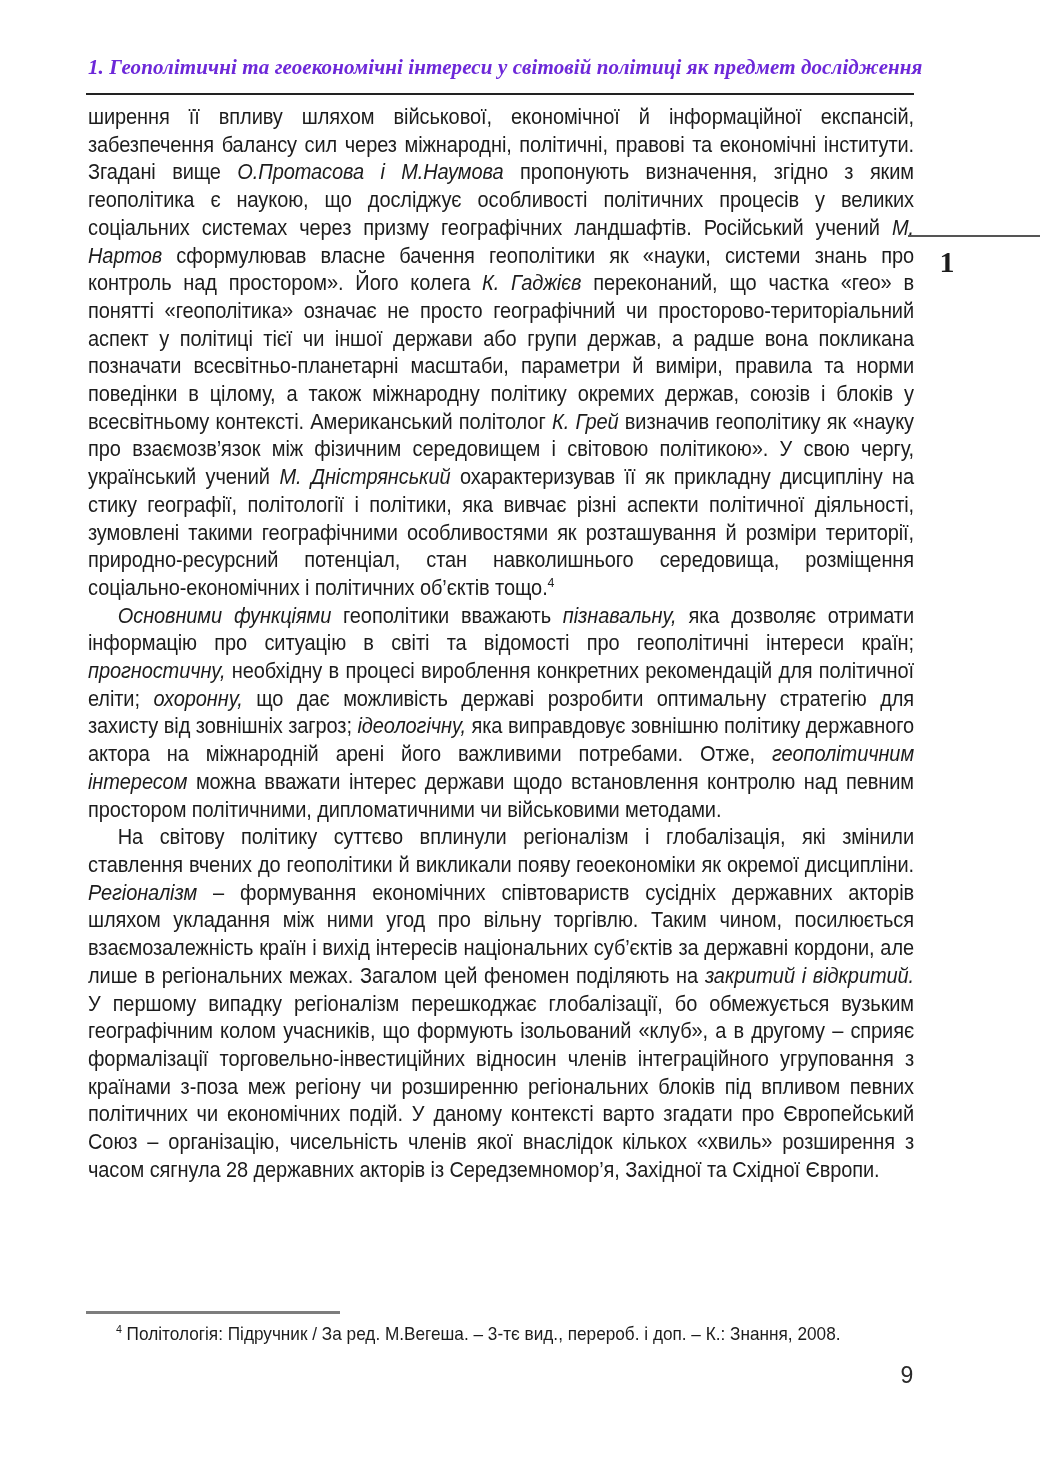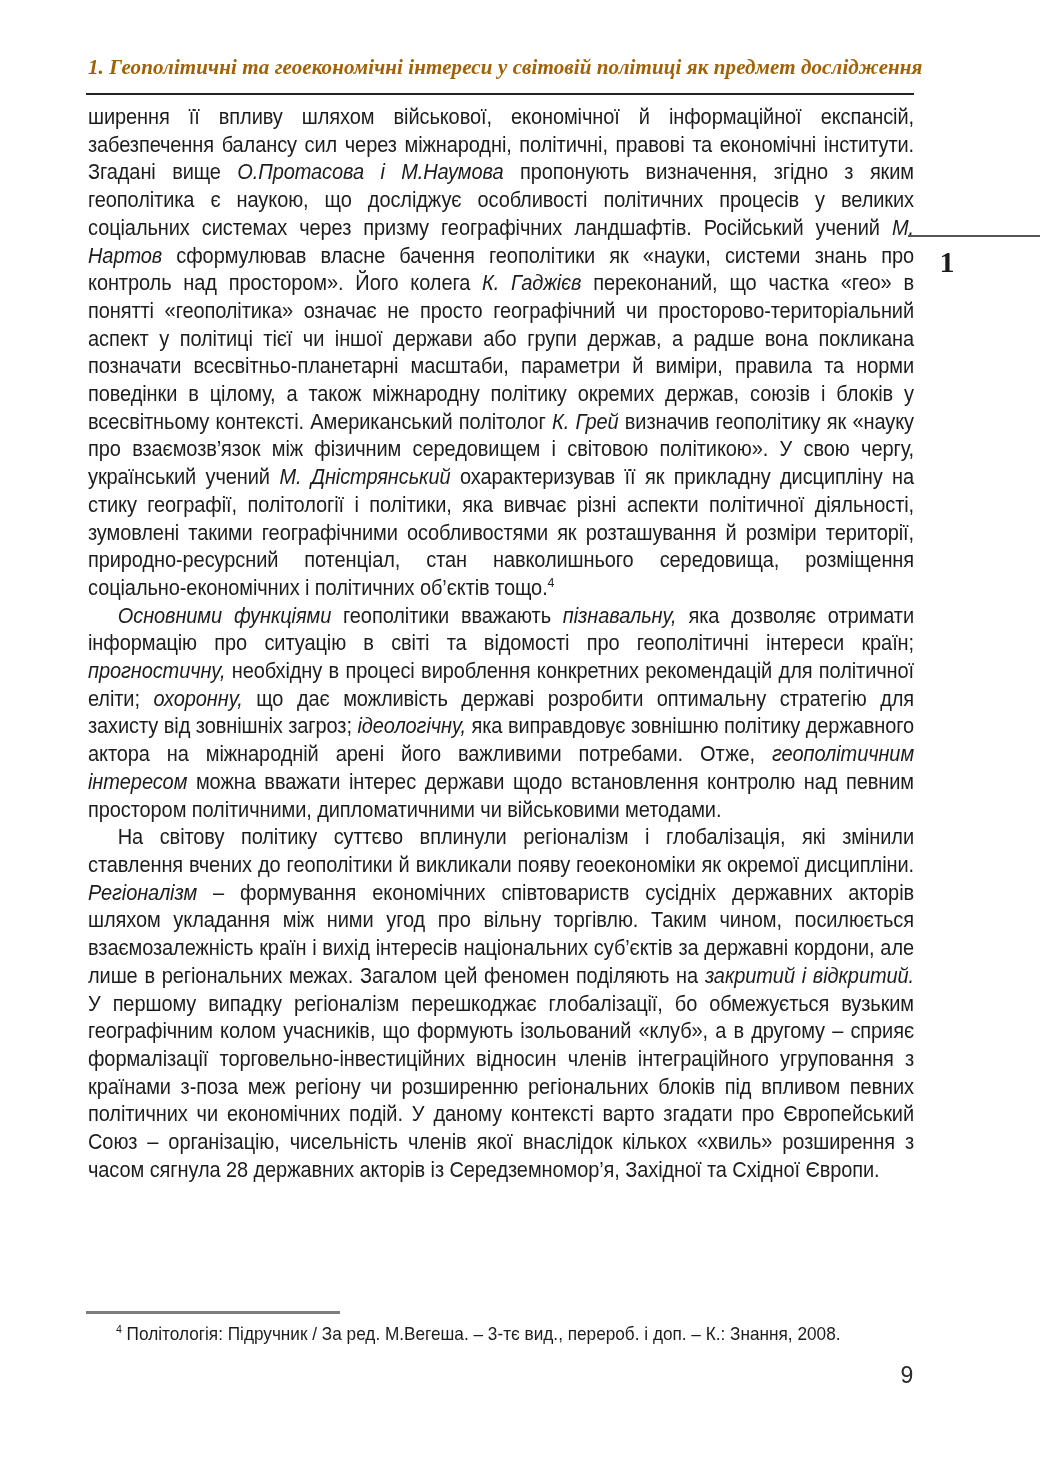--- a/index.html
+++ b/index.html
@@ -12,21 +12,21 @@
     font-family: "Liberation Sans", sans-serif;
   }
   .running-header {
     position: absolute;
     left: 88px; top: 55px; width: 826px;
     text-align: center;
     font-family: "Liberation Serif", serif;
     font-style: italic;
     font-weight: bold;
     font-size: 21px;
-    color: #a16207;
+    color: #6d28d9;
     white-space: nowrap;
     letter-spacing: 0.1px;
   }
   .header-rule {
     position: absolute;
     left: 86px; top: 93px; width: 828px; height: 2px;
     background: #222222;
   }
   .tab-rule {
     position: absolute;

